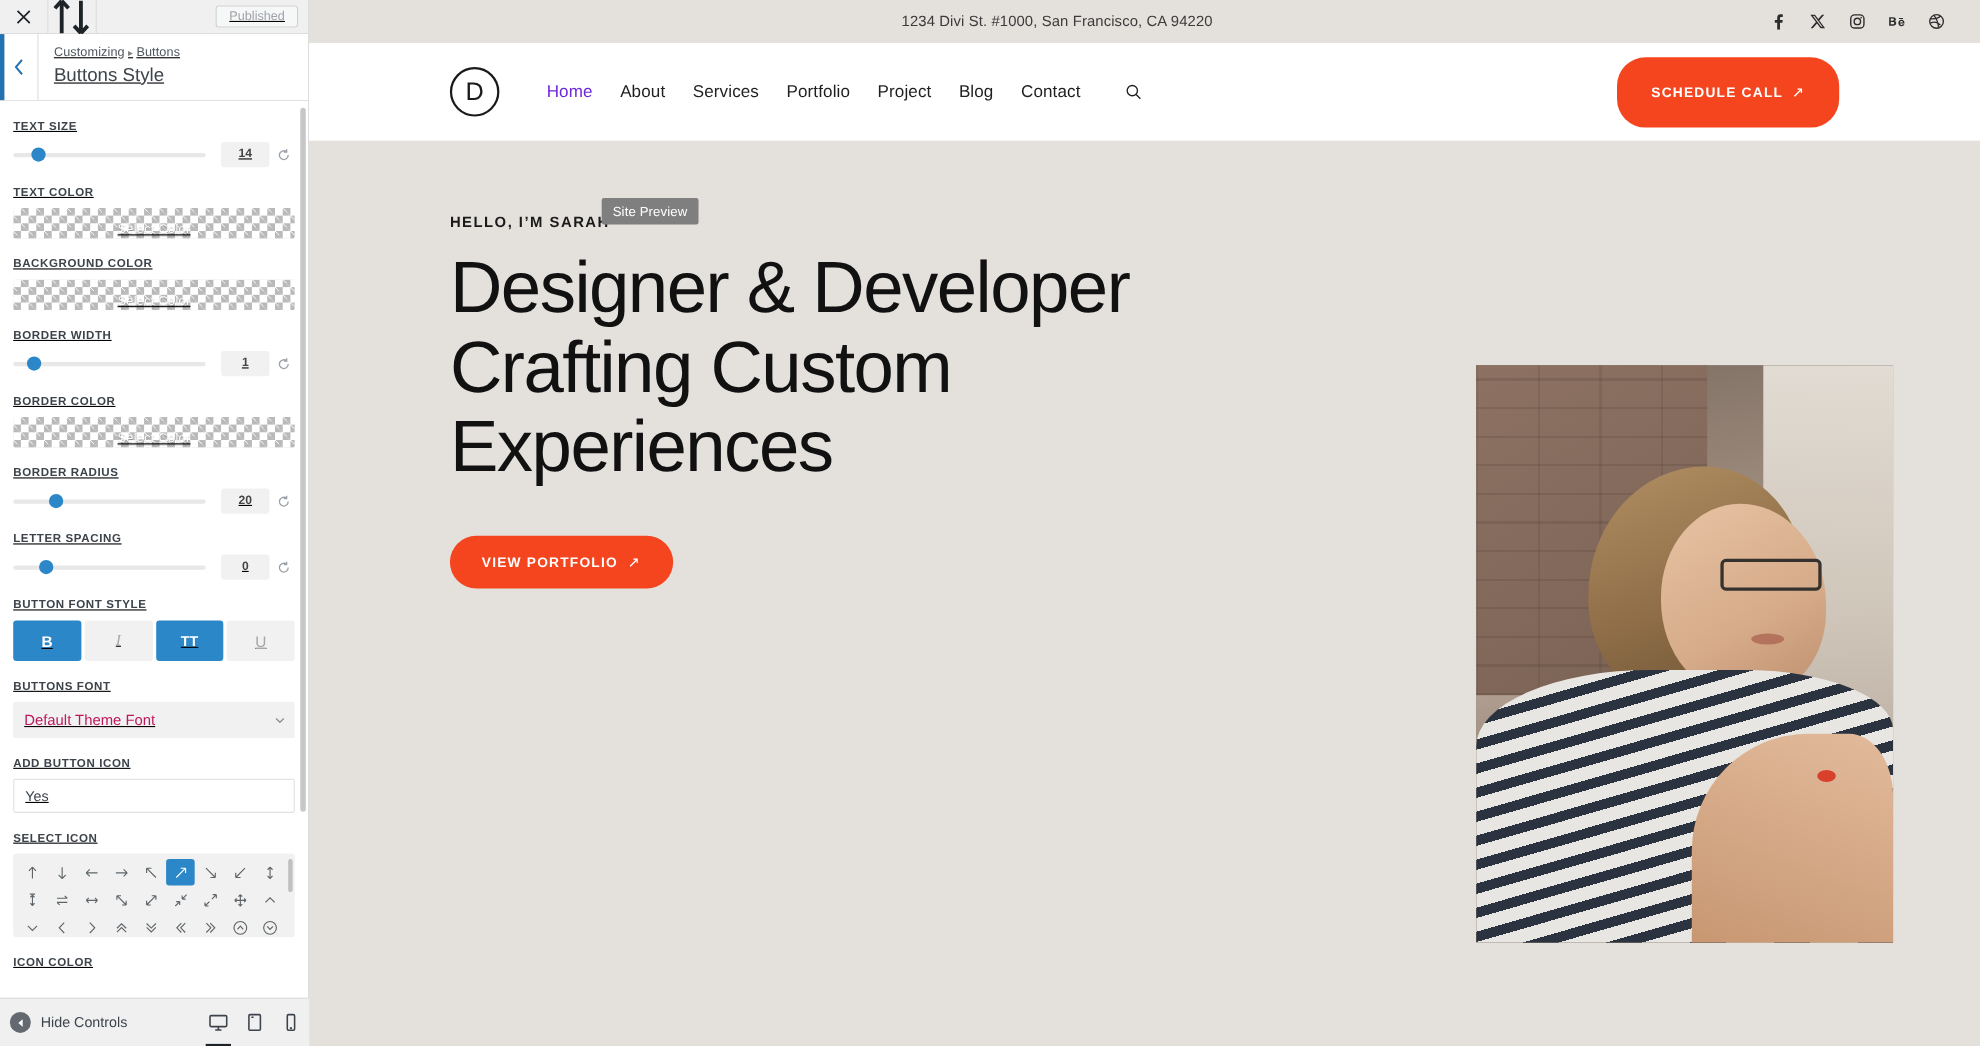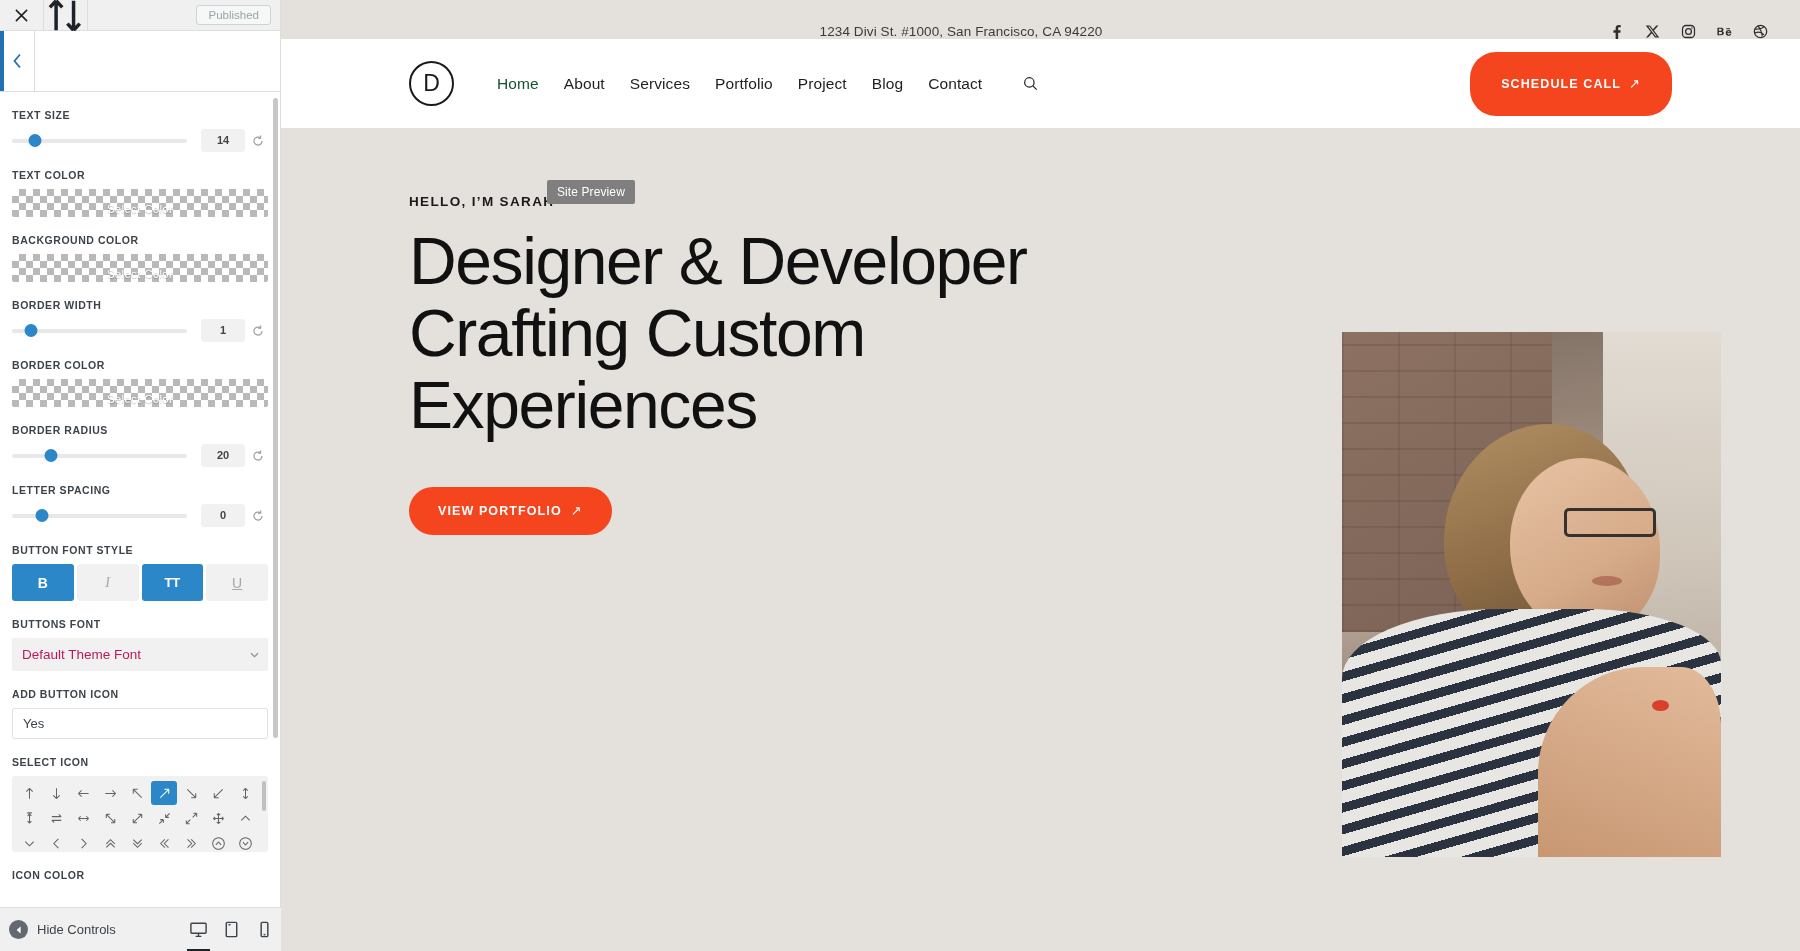--- a/index.html
+++ b/index.html
@@ -9,20 +9,21 @@
     background: #fff;
   }
   .app { position: relative; width: 1800px; height: 951px; display: flex; }
 
   
   .customizer {
     width: 281px; height: 951px; background: #fff;
     border-right: 1px solid #ddd; position: relative;
     display: flex; flex-direction: column;
     flex: 0 0 281px;
+    text-decoration: underline;
   }
   .cz-topbar {
     height: 31px; background: #f0f0f1; border-bottom: 1px solid #ddd;
     display: flex; align-items: stretch; flex: 0 0 31px;
   }
   .cz-close {
     width: 44px; display: flex; align-items: center; justify-content: center;
     border-right: 1px solid #ddd; background: #f0f0f1; cursor: pointer;
   }
   .cz-close svg { width: 13px; height: 13px; }
@@ -197,21 +198,21 @@
     height: 3px; background: #1d2327;
   }
   .dev-btn svg { width: 19px; height: 19px; }
 
   
   .preview {
     flex: 1; height: 951px; position: relative; overflow: hidden;
     background: #e4e1dd; display: flex; flex-direction: column;
   }
   .site-topbar {
-    height: 39px; background: #e4e1dd; display: flex; align-items: flex-end;
+    height: 39px; background: #e4e1dd; display: flex; align-items: center;
     padding: 0 32px; flex: 0 0 39px;
   }
   .topbar-addr {
     flex: 1; text-align: center; font-size: 13.5px; color: #3b3b3b;
     letter-spacing: .1px;
   }
   .topbar-social { display: flex; align-items: center; gap: 21px; }
   .topbar-social .soc { color: #2d2d2d; display: flex; cursor: pointer; }
   .topbar-social .soc svg { width: 15px; height: 15px; display: block; }
 
@@ -225,21 +226,21 @@
     font-size: 23px; color: #1a1a1a; font-family: "Liberation Sans", sans-serif;
     font-weight: 300; cursor: pointer; flex: 0 0 45px;
   }
   .nav-menu {
     display: flex; align-items: center; gap: 25px; margin-left: 43px;
   }
   .nav-menu a {
     font-size: 15.5px; color: #1f1f1f; text-decoration: none; cursor: pointer;
     letter-spacing: .1px;
   }
-  .nav-menu a.active { color: #14532d; }
+  .nav-menu a.active { color: #6d28d9; }
   .nav-search {
     margin-left: 16px; cursor: pointer; color: #1f1f1f; display: flex;
   }
   .nav-search svg { width: 15px; height: 15px; display: block; }
   .nav-cta {
     position: absolute; right: 128px; top: 50%; transform: translateY(-50%);
     background: #f4451f; color: #fff; border: none; border-radius: 26px;
     padding: 0 31px; height: 64px; font-size: 12.5px; font-weight: bold;
     letter-spacing: 1.1px; cursor: pointer; display: flex;
     align-items: center; gap: 8px; font-family: "Liberation Sans", sans-serif;
@@ -349,20 +350,26 @@
       </div>
       <div class="cz-topbar-spacer"></div>
       <button class="cz-publish">Published</button>
     </div>
 
     <div class="cz-header">
       <div class="cz-back">
         <svg viewBox="0 0 11 16" fill="none" stroke="#2271b1" stroke-width="1.8">
           <path d="M8 1.5 L2.5 8 L8 14.5"></path>
         </svg>
+      </div>
+      <div class="cz-titles">
+        <div class="cz-breadcrumb">
+          <span>Customizing</span><span class="sep">▸</span><span>Buttons</span>
+        </div>
+        <div class="cz-panel-title">Buttons Style</div>
       </div>
     </div>
 
     <div class="cz-body">
       <div class="cz-scrollbar"></div>
 
       <div class="ctrl">
         <div class="ctrl-label">TEXT SIZE</div>
         <div class="range-row">
           <div class="range-track">

